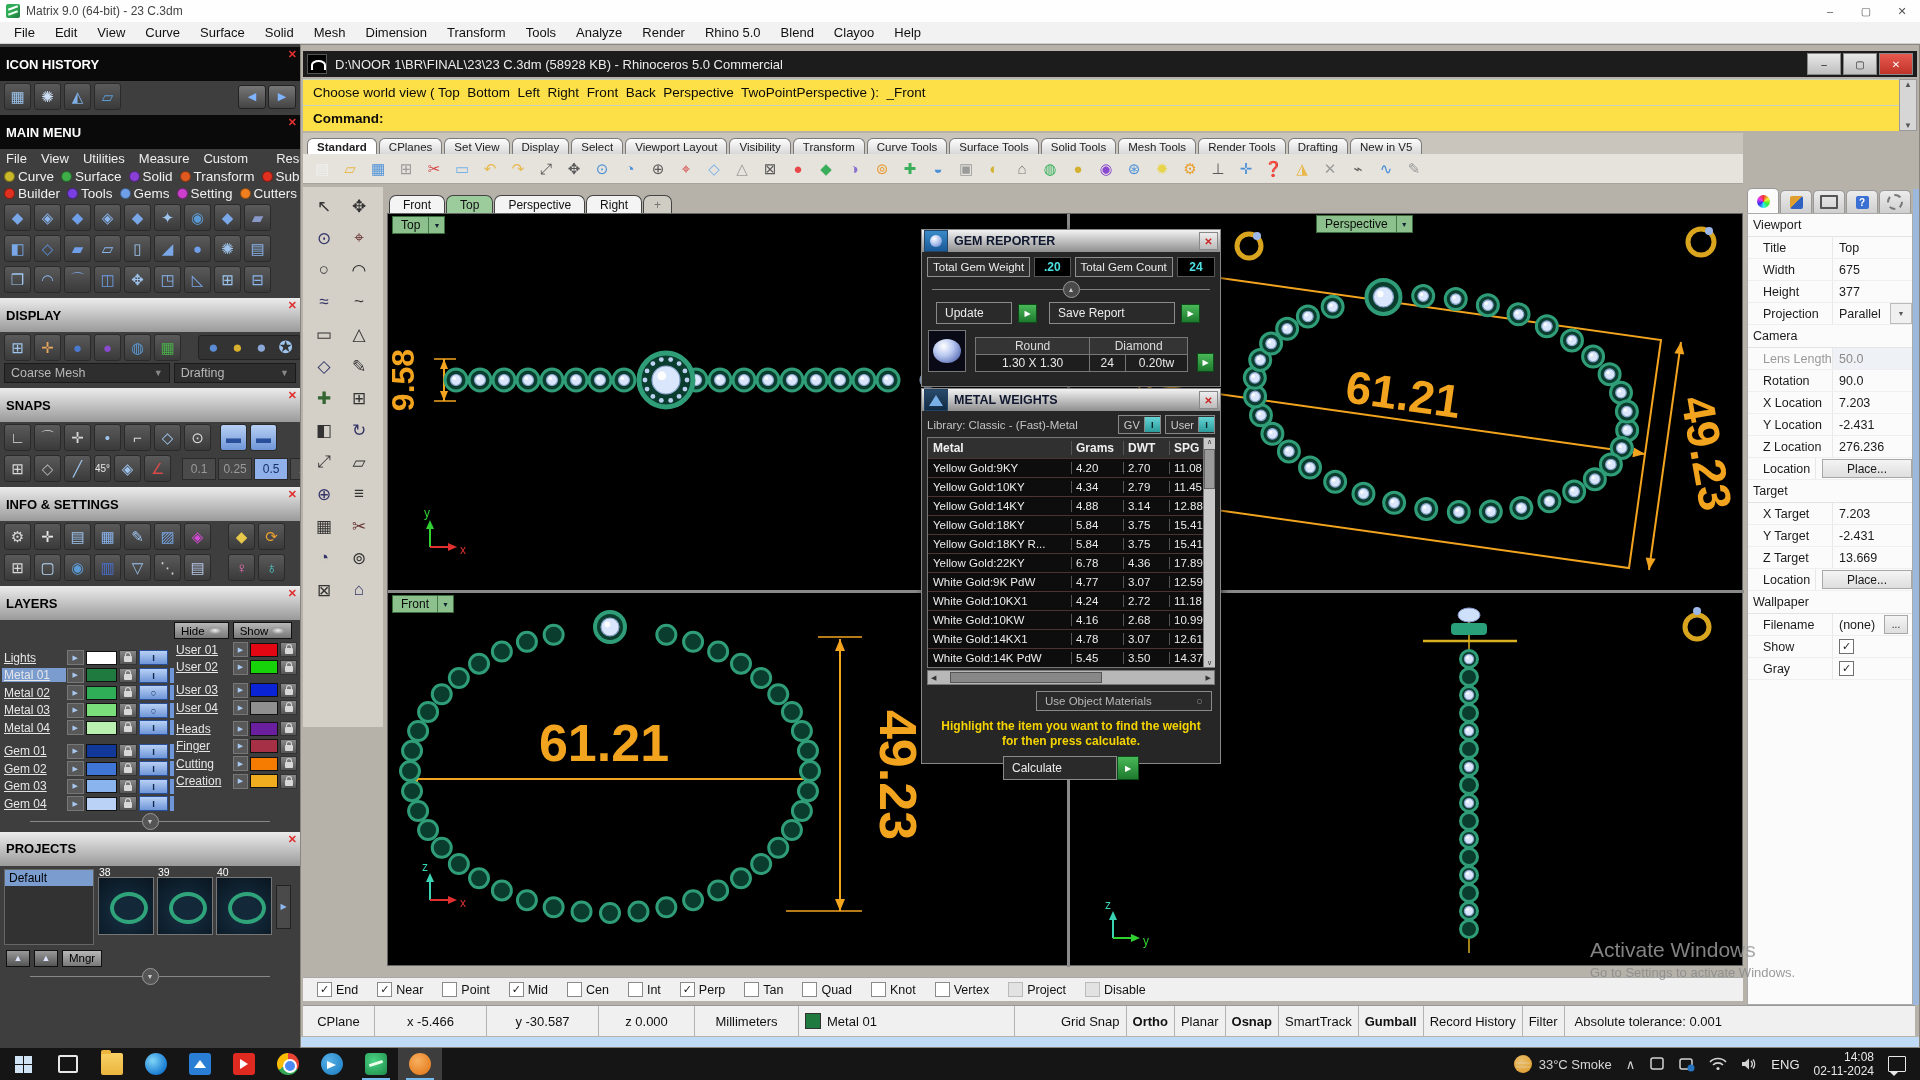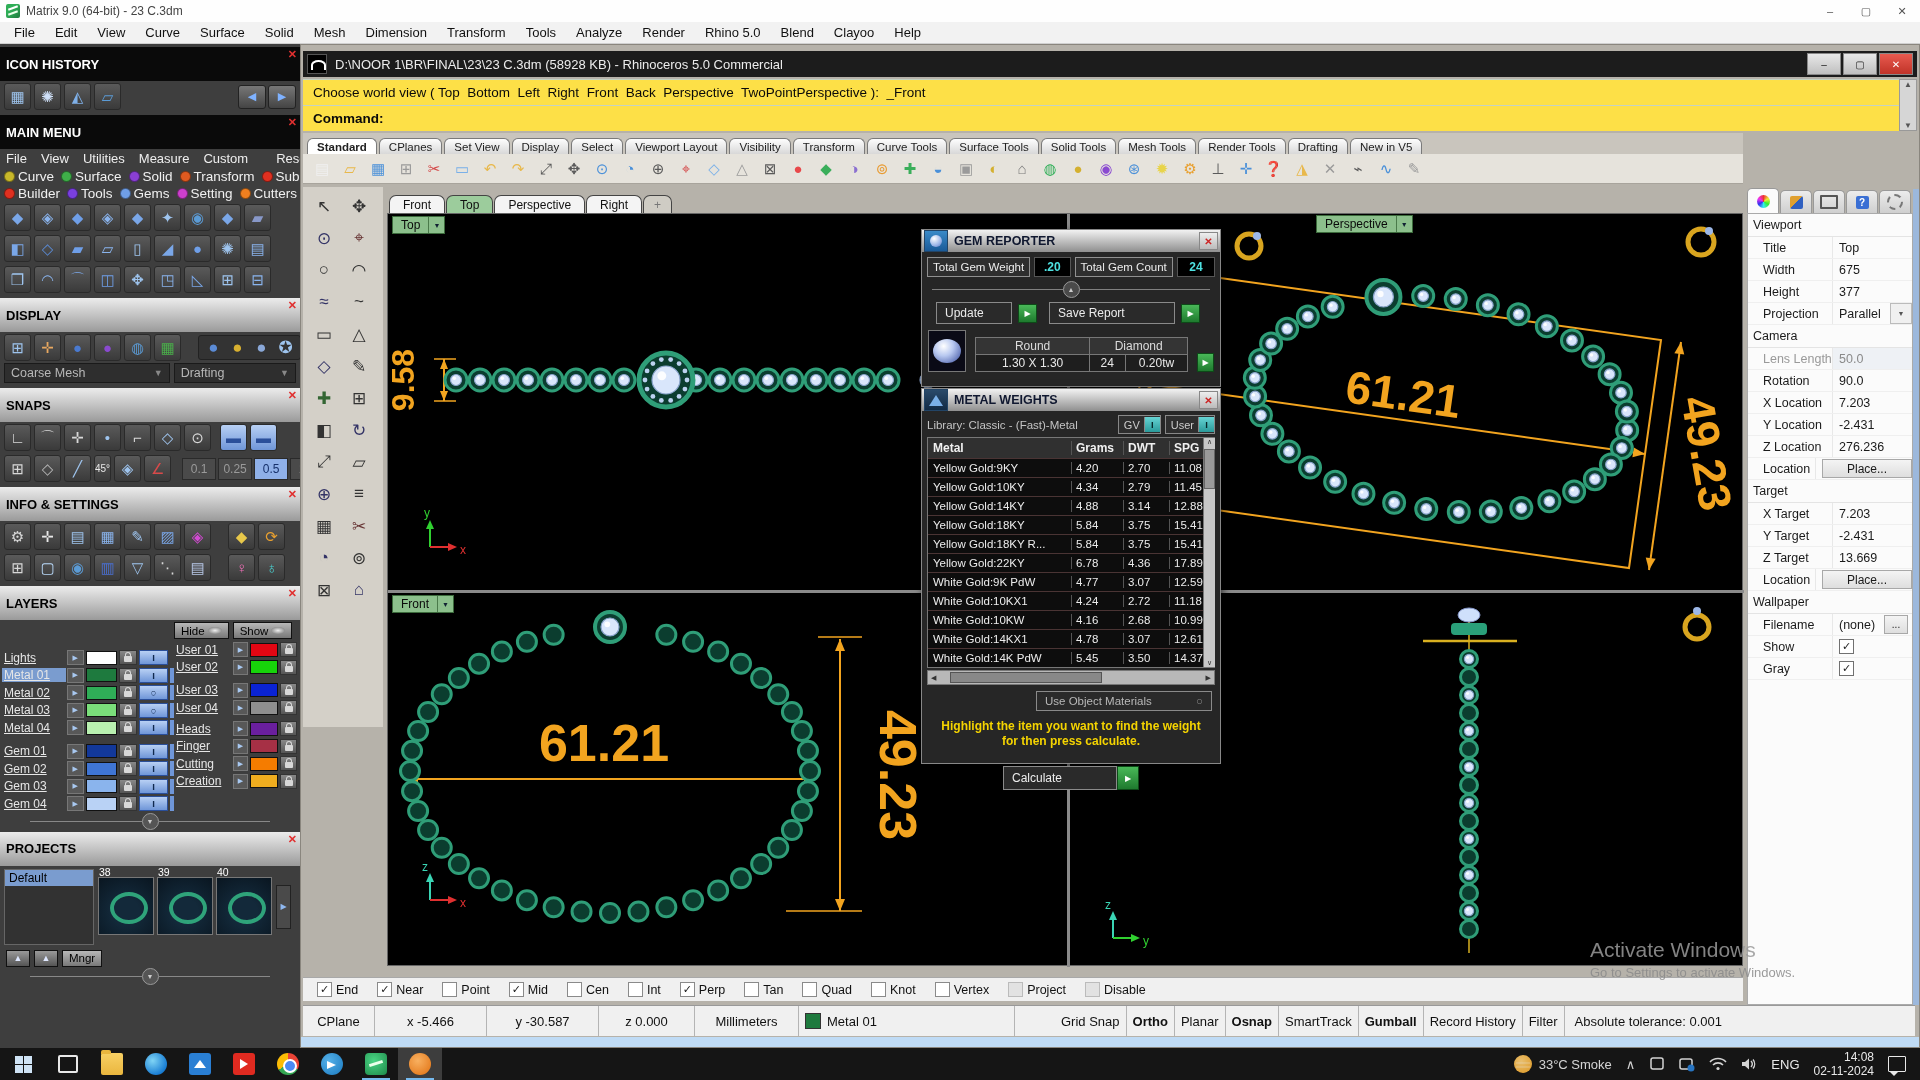--- a/index.html
+++ b/index.html
@@ -1386,21 +1386,21 @@
       <div style="display:flex;justify-content:flex-end;padding:6px 8px 0;">
         <span class="dkbtn" style="width:158px;color:#b8b8b8;font-size:11.5px;height:18px;">
           <span>Use Object Materials</span>
           <span style="margin-left:auto;color:#888;">○</span>
         </span>
       </div>
       <div id="mw-inst" style="margin-top:8px;">
         <div>Highlight the item you want to find the weight</div>
         <div>for then press calculate.</div>
       </div>
-      <div style="display:flex;justify-content:center;margin-top:17px;align-items:center;">
+      <div style="display:flex;justify-content:center;margin-top:7px;align-items:center;">
         <span class="dkbtn" style="width:96px;height:22px;">Calculate</span>
         <span class="gbtn" style="width:20px;height:22px;">▶</span>
       </div>
     </div>
 
     <div class="abs" id="pp-tabs">
       <span class="pptab active">
           <span class="ppi1"></span>
         </span>
       <span class="pptab">

